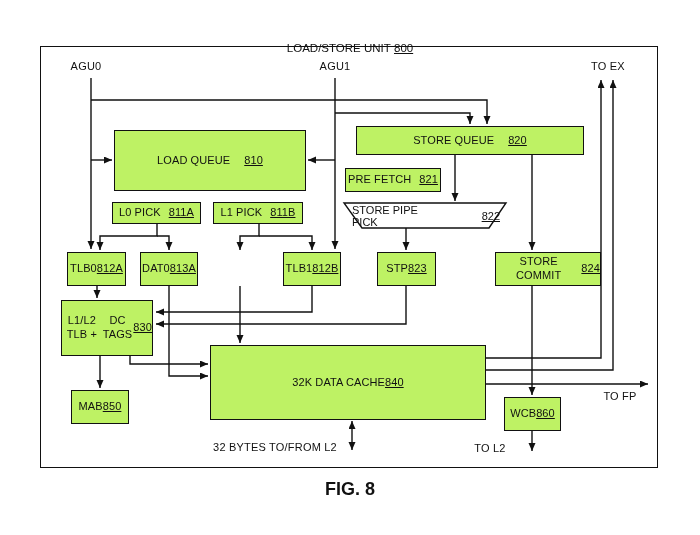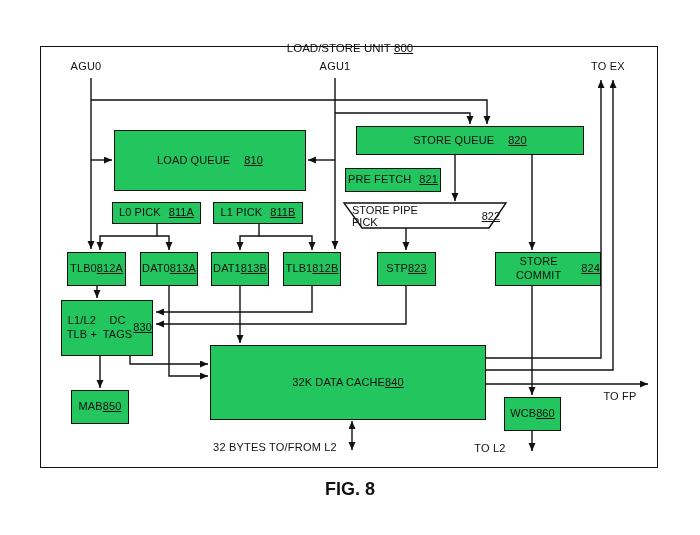--- a/index.html
+++ b/index.html
@@ -6,21 +6,21 @@
   #canvas {
     position:relative; width:700px; height:535px; background:#ffffff;
     font-family:"Liberation Sans", sans-serif; color:#111; overflow:hidden;
   }
   #outer-border {
     position:absolute; left:40px; top:46px; width:618px; height:422px;
     border:1.6px solid #111; box-sizing:border-box; background:transparent;
   }
   #connector-layer { position:absolute; left:0; top:0; width:700px; height:535px; }
   .box {
-    position:absolute; box-sizing:border-box; border:1.5px solid #111; background:#22c55e;
+    position:absolute; box-sizing:border-box; border:1.5px solid #111; background:#bef264;
     display:flex; align-items:center; justify-content:center;
     font-size:11px; line-height:1.25; text-align:center; letter-spacing:0.1px;
   }
   .stack { flex-direction:row; }
   .ref { text-decoration:underline; }
   .inline .ref { margin-left:14px; }
   .inline-sm .ref { margin-left:8px; }
   .ext-label {
     position:absolute; font-size:11px; text-align:center; letter-spacing:0.2px;
   }
@@ -133,24 +133,20 @@
   <div class="box stack" style="left:67px; top:252px; width:59px; height:34px;">
     <span>TLB0</span>
     <span class="ref">812A</span>
   </div>
 
   <div class="box stack" style="left:140px; top:252px; width:58px; height:34px;">
     <span>DAT0</span>
     <span class="ref">813A</span>
   </div>
 
-  <div class="box stack" style="left:211px; top:252px; width:58px; height:34px;">
-    <span>DAT1</span>
-    <span class="ref">813B</span>
-  </div>
 
   <div class="box stack" style="left:283px; top:252px; width:58px; height:34px;">
     <span>TLB1</span>
     <span class="ref">812B</span>
   </div>
 
   <div class="box stack" style="left:377px; top:252px; width:59px; height:34px;">
     <span>STP</span>
     <span class="ref">823</span>
   </div>

